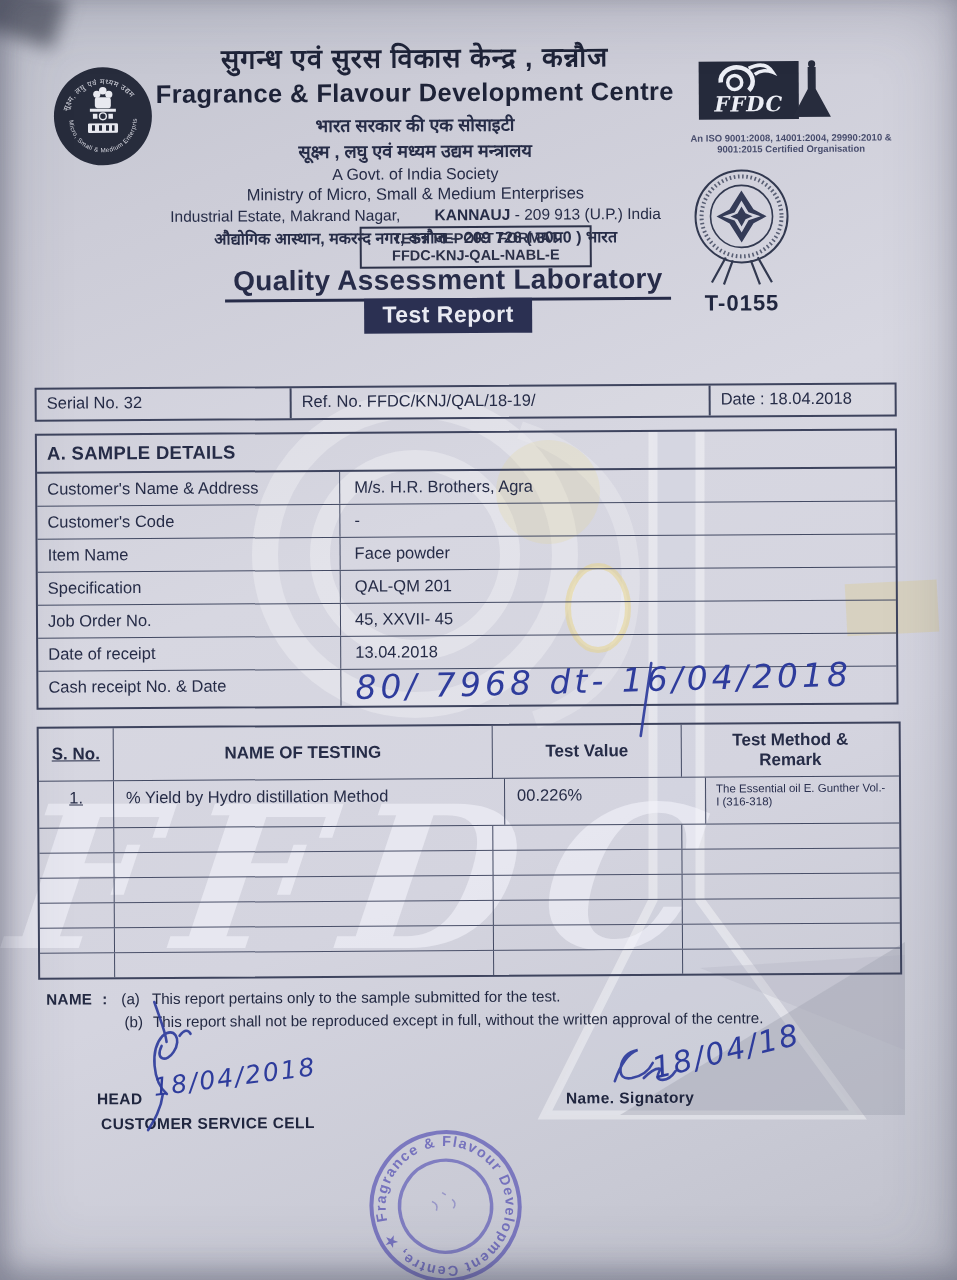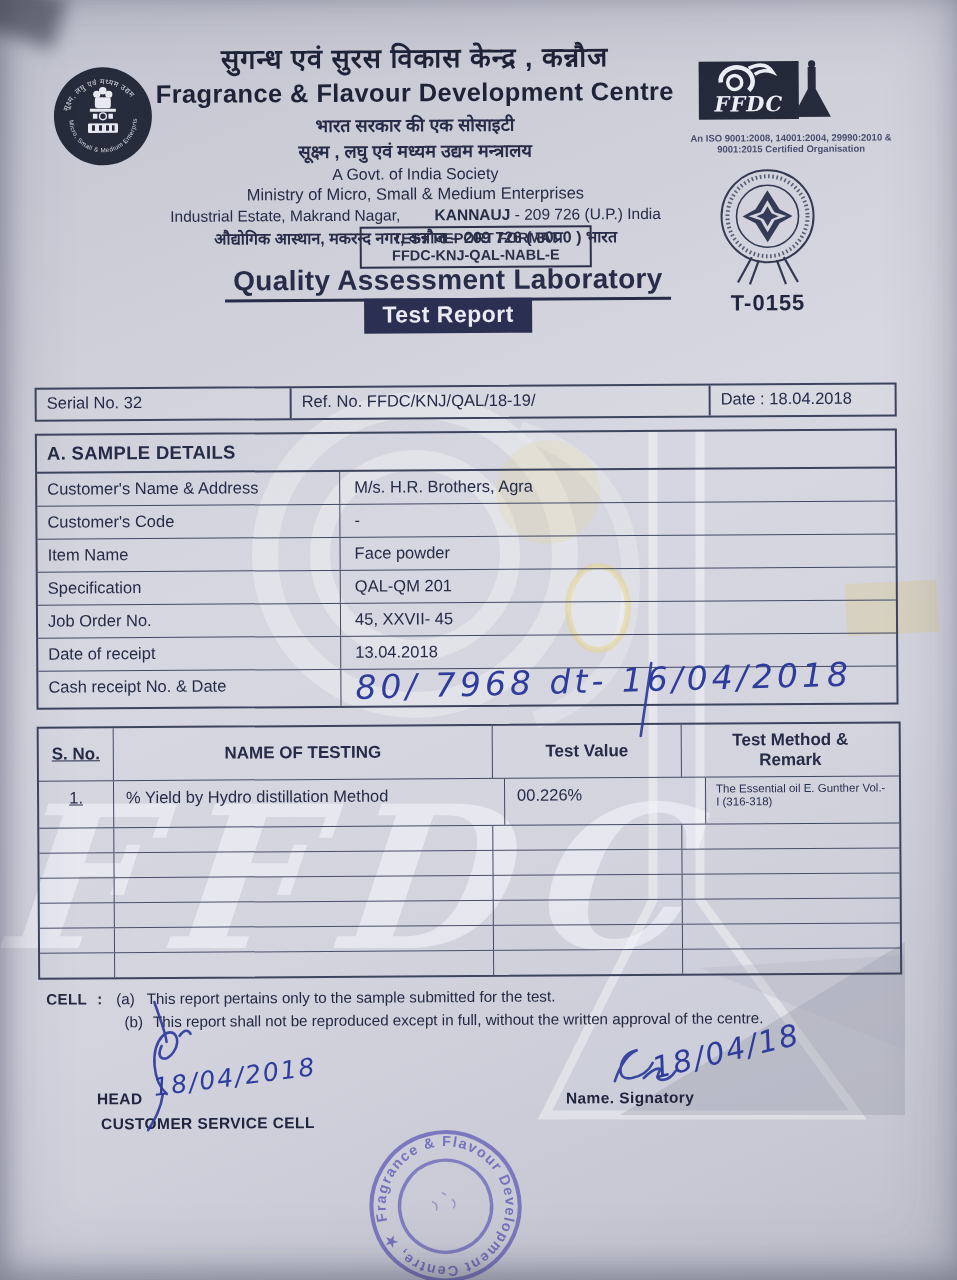--- a/index.html
+++ b/index.html
@@ -23,21 +23,21 @@
   .hi2{font-size:18px;font-weight:bold;margin-top:5px;}
   .hi3{font-size:18px;font-weight:bold;margin-top:2px;}
   .en2{font-size:16px;margin-top:3px;}
   .en3{font-size:16.5px;margin-top:1px;}
   .en4{font-size:15.5px;margin-top:3px;}
   .en4 b{font-weight:bold;padding-left:30px;}
   .hi4{font-size:16px;font-weight:bold;margin-top:2px;}
 
   .iso{position:absolute;left:648px;top:134px;width:292px;text-align:center;
        font-size:9.5px;line-height:11px;font-weight:bold;color:#30365a;opacity:.85;}
-  .seal-wrap{position:absolute;left:700px;top:166px;width:140px;text-align:center;}
+  .seal-wrap{position:absolute;left:674px;top:166px;width:140px;text-align:center;}
   .seal-code{font-size:22px;font-weight:bold;letter-spacing:1px;color:#20263f;margin-top:0px;}
 
   .fmt-box{position:absolute;left:362px;top:226px;width:228px;border:2.5px solid #2c3148;
            text-align:center;font-size:14.5px;font-weight:bold;line-height:17px;padding:2px 0;color:#2b3048;}
   .qal-wrap{position:absolute;left:0;top:264px;width:900px;text-align:center;}
   .qal{display:inline-block;font-size:28px;font-weight:bold;color:#272c49;
        border-bottom:3px solid #272c49;padding:0 8px 2px 8px;letter-spacing:.3px;}
   .tr-wrap{position:absolute;left:0;top:298px;width:900px;text-align:center;}
   .tr-badge{display:inline-block;background:#2b3052;color:#e9eaf2;font-size:23px;font-weight:bold;
             padding:3px 18px 5px 18px;letter-spacing:.5px;}
@@ -152,21 +152,21 @@
       </g>
     </svg>
 
     <div class="hdr-center">
       <div class="hi1">सुगन्ध एवं सुरस विकास केन्द्र , कन्नौज</div>
       <div class="en1">Fragrance &amp; Flavour Development Centre</div>
       <div class="hi2">भारत सरकार की एक सोसाइटी</div>
       <div class="hi3">सूक्ष्म , लघु एवं मध्यम उद्यम मन्त्रालय</div>
       <div class="en2">A Govt. of India Society</div>
       <div class="en3">Ministry of Micro, Small &amp; Medium Enterprises</div>
-      <div class="en4"><span>Industrial Estate, Makrand Nagar, </span><b>KANNAUJ</b><span> - 209 726 (U.P.) India</span></div>
+      <div class="en4"><span>Industrial Estate, Makrand Nagar, </span><b>KANNAUJ</b><span> - 209 913 (U.P.) India</span></div>
       <div class="hi4">औद्योगिक आस्थान, मकरन्द नगर, कन्नौज – 209 726 ( उ0प्र0 ) भारत</div>
     </div>
 
     <svg class="abs" style="left:694px;top:60px;" width="160" height="68" viewBox="0 0 160 68">
       <rect x="8" y="3" width="100" height="58" fill="#252a3b"></rect>
       <g stroke="#eceef5" fill="none">
         <path d="M30,24 a16,14 0 1,1 28,8" stroke-width="4.5"></path>
         <circle cx="44" cy="24" r="7" stroke-width="3.5"></circle>
         <path d="M58,10 q16,-8 24,4 q-10,-4 -18,2" stroke-width="3.5"></path>
       </g>
@@ -290,21 +290,21 @@
         </div>
       <div class="t-empty">
           <div class="c-sno"></div>
           <div class="c-name"></div>
           <div class="c-val"></div>
           <div class="c-method"></div>
         </div>
     </div>
 
     <div class="note-line1">
-      <span class="note-label">CELL</span>
+      <span class="note-label">NAME</span>
       <span class="note-colon">:</span>
       <span class="note-tag">(a)</span>
       <span>This report pertains only to the sample submitted for the test.</span>
     </div>
     <div class="note-line2">
       <span class="note-tag2">(b)</span>
       <span>This report shall not be reproduced except in full, without the written approval of the centre.</span>
     </div>
 
     <div class="sig-label" style="left:94px;top:1088px;">HEAD</div>

